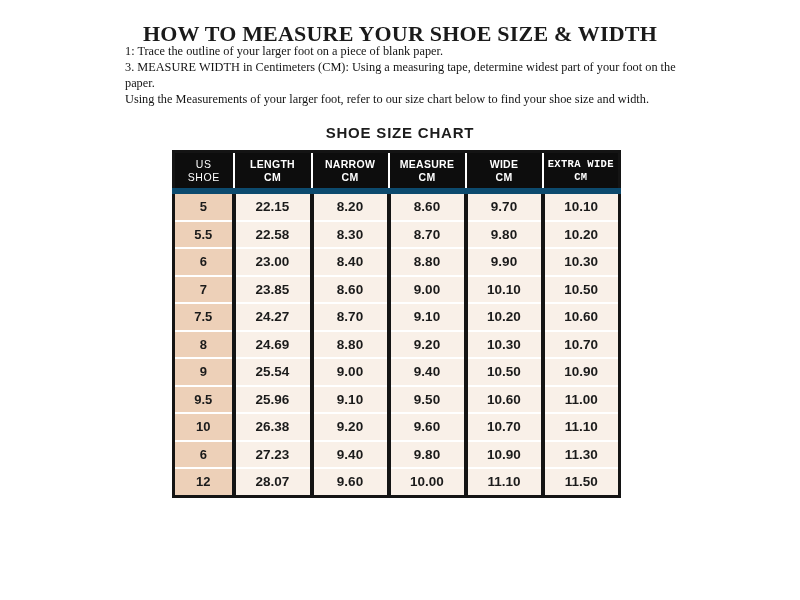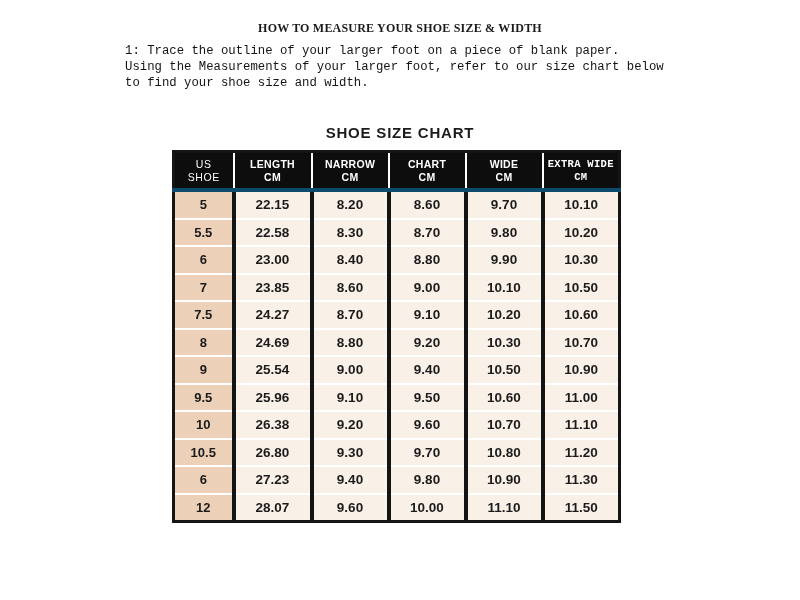--- a/index.html
+++ b/index.html
@@ -13,33 +13,32 @@
     color: #161616;
   }
   .page-title {
     position: absolute;
     top: 21px;
     left: 0;
     width: 100%;
     text-align: center;
     font-family: "Liberation Serif", serif;
     font-weight: bold;
-    font-size: 12px;
+    font-size: 22px;
     letter-spacing: 0.2px;
     color: #1a1a1a;
   }
   .instructions {
     position: absolute;
     left: 125px;
     top: 44px;
     width: 560px;
     font-size: 12.3px;
     line-height: 15.9px;
     color: #141414;
-    font-family: Liberation Mono, monospace;
   }
   .instructions p { margin: 0; }
   .chart-title {
     position: absolute;
     top: 124px;
     left: 0;
     width: 100%;
     text-align: center;
     font-family: "Liberation Sans", sans-serif;
     font-weight: bold;
@@ -61,21 +60,21 @@
     background: var(--header-bg, #0d0d0d);
     color: var(--header-text, #ffffff);
     font-size: 10.5px;
     line-height: 12.5px;
     font-weight: bold;
     letter-spacing: 0.3px;
     height: 35px;
     padding: 0;
     vertical-align: middle;
     border-right: 2px solid #ffffff;
-    border-bottom: 4px solid #0c4a6e;
+    border-bottom: 6px solid #0c4a6e;
   }
   .size-table th.th-us { font-weight: normal; letter-spacing: 0.6px; }
   .size-table th:last-child { border-right: none; font-family: Liberation Mono, monospace; }
   .size-table td {
     height: 25.5px;
     padding: 0;
     text-align: center;
     vertical-align: middle;
     font-weight: bold;
     font-size: 13.5px;
@@ -93,20 +92,21 @@
 </style>
 </head>
 <body style="--header-bg: #0d0d0d; --header-text: #ffffff; --size-col-bg: #edd0b8; --cell-bg: #f9f0e8; --row-separator: #ffffff; --border: #141414; --page-bg: #ffffff;">
 
 <div class="canvas">
 
   <div class="page-title">HOW TO MEASURE YOUR SHOE SIZE &amp; WIDTH</div>
 
   <div class="instructions">
     <p>1: Trace the outline of your larger foot on a piece of blank paper.</p>
+    <p>3. MEASURE WIDTH in Centimeters (CM): Using a measuring tape, determine widest part of your foot on the paper.</p>
     <p>Using the Measurements of your larger foot, refer to our size chart below to find your shoe size and width.</p>
   </div>
 
   <div class="chart-title">SHOE SIZE CHART</div>
 
   <table class="size-table">
     <colgroup>
       <col style="width:60px">
       <col style="width:78px">
       <col style="width:77px">
@@ -122,21 +122,21 @@
         </th>
         <th>
           <div>LENGTH</div>
           <div>CM</div>
         </th>
         <th>
           <div>NARROW</div>
           <div>CM</div>
         </th>
         <th>
-          <div>CHART</div>
+          <div>MEASURE</div>
           <div>CM</div>
         </th>
         <th>
           <div>WIDE</div>
           <div>CM</div>
         </th>
         <th>
           <div>EXTRA WIDE</div>
           <div>CM</div>
         </th>
@@ -209,28 +209,20 @@
         </tr>
         <tr>
           <td class="size">10</td>
           <td>26.38</td>
           <td>9.20</td>
           <td>9.60</td>
           <td>10.70</td>
           <td>11.10</td>
         </tr>
         <tr>
-          <td class="size">10.5</td>
-          <td>26.80</td>
-          <td>9.30</td>
-          <td>9.70</td>
-          <td>10.80</td>
-          <td>11.20</td>
-        </tr>
-        <tr>
           <td class="size">6</td>
           <td>27.23</td>
           <td>9.40</td>
           <td>9.80</td>
           <td>10.90</td>
           <td>11.30</td>
         </tr>
         <tr>
           <td class="size">12</td>
           <td>28.07</td>

